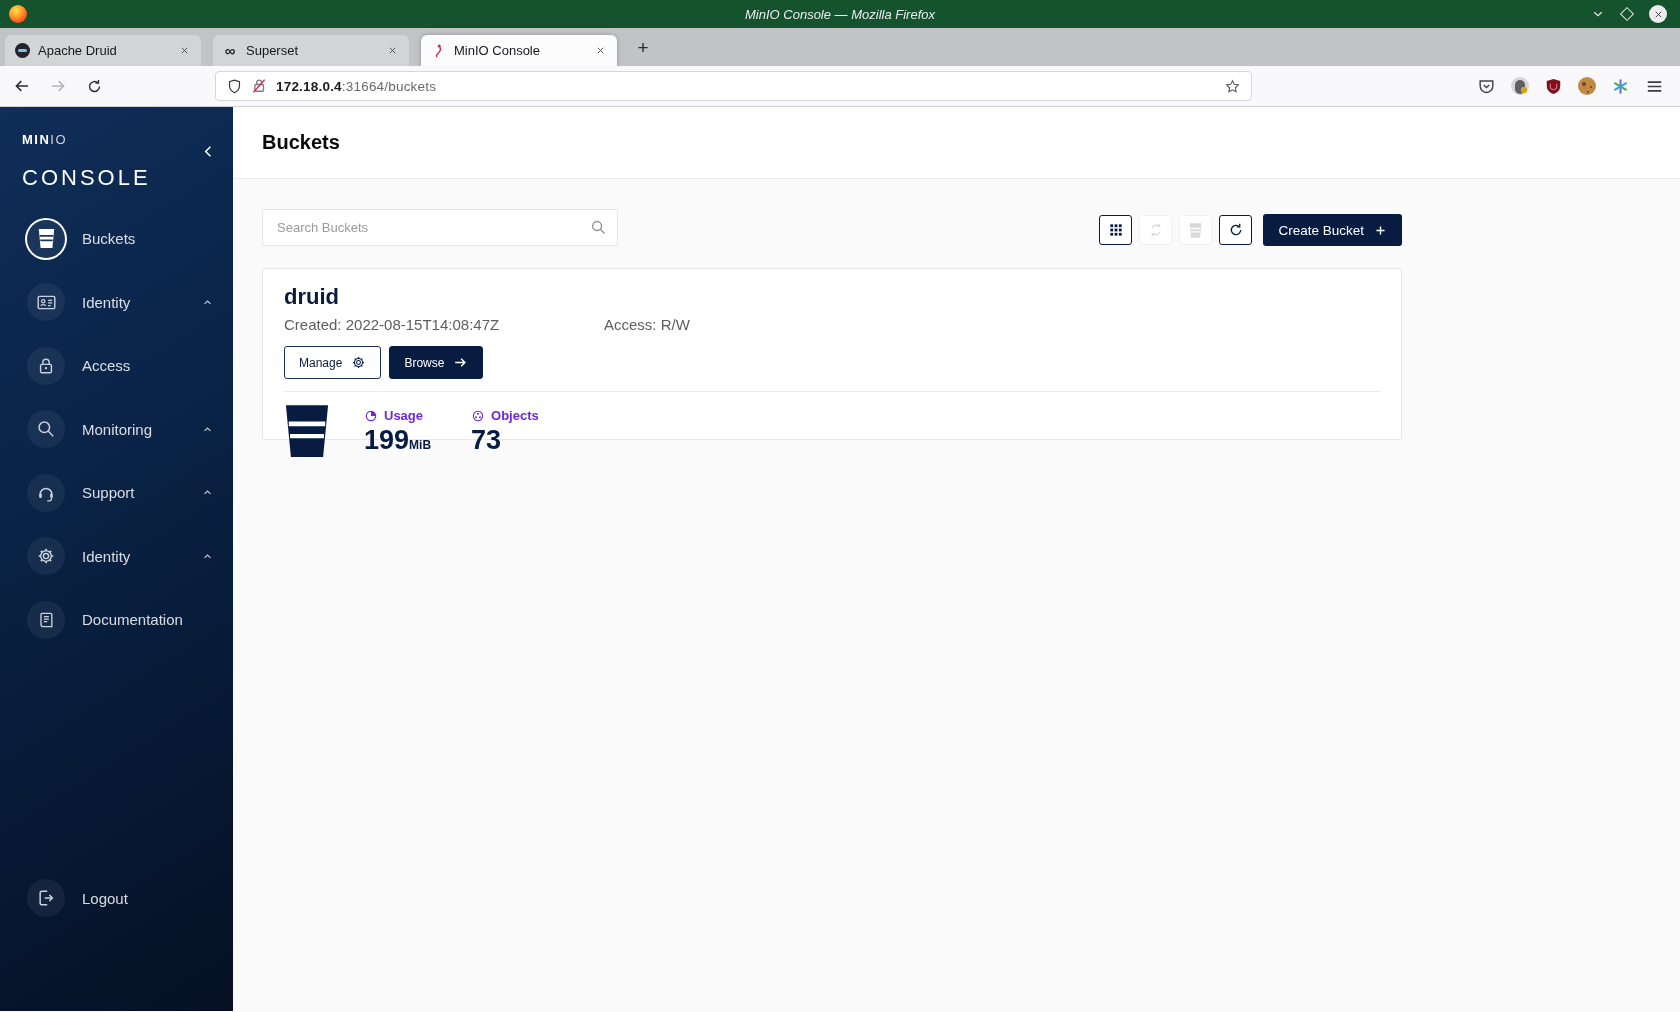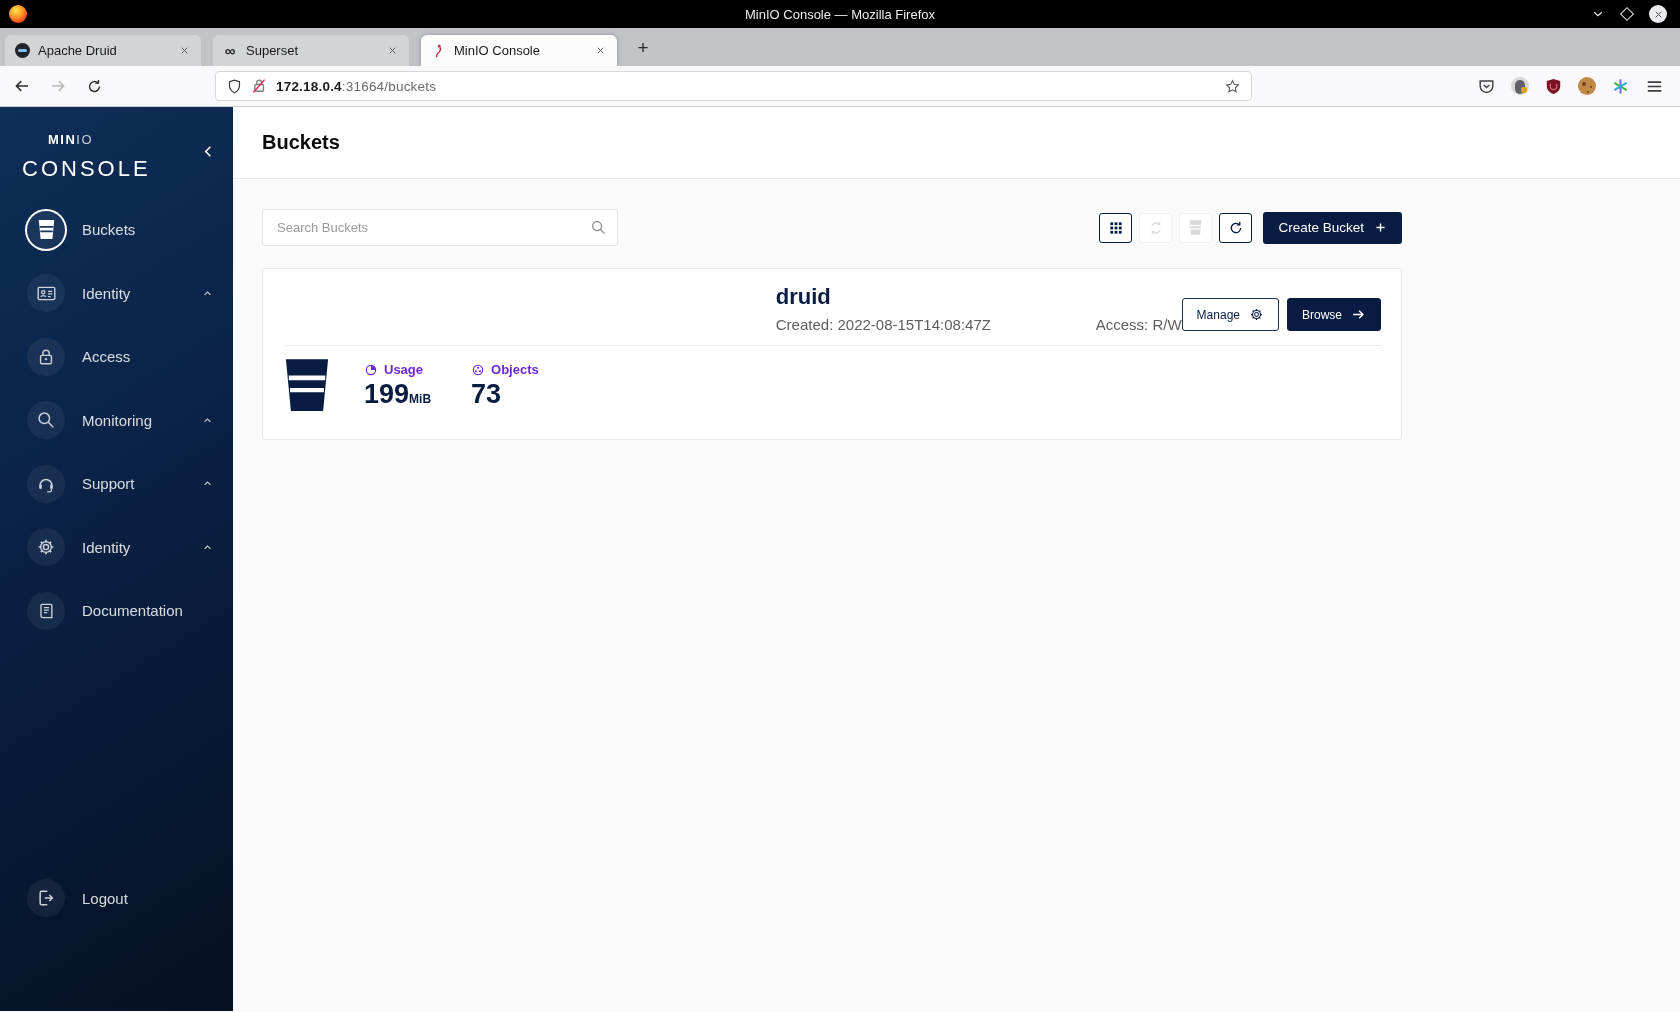--- a/index.html
+++ b/index.html
@@ -5,21 +5,21 @@
   * { box-sizing: border-box; }
   html,body { margin:0; padding:0; }
   body {
     width:1680px; height:1012px; overflow:hidden;
     font-family:"Liberation Sans", sans-serif;
     background:#fafafa;
   }
   svg { display:block; }
 
   
-  .titlebar { height:28px; background:#000000; display:flex; align-items:center; position:relative; }
+  .titlebar { height:28px; background:#14532d; display:flex; align-items:center; position:relative;font-style:italic; }
   .ff-logo { width:18px; height:18px; margin-left:9px; border-radius:50%;
     background:radial-gradient(circle at 38% 30%, #ffe14d 0%, #ff9e2c 38%, #ff4e1f 72%, #e0216a 100%); }
   .win-title { position:absolute; left:0; right:0; text-align:center; color:#ececf0; font-size:13px; pointer-events:none; }
   .win-controls { margin-left:auto; display:flex; align-items:center; gap:17px; margin-right:13px; z-index:2; }
   .wc-diamond { width:10px; height:10px; border:1.6px solid #e8e8ea; transform:rotate(45deg); }
   .wc-close { width:18px; height:18px; border-radius:50%; background:#ececef; display:flex; align-items:center; justify-content:center; }
 
   
   .tabbar { height:38px; background:#c2c3c6; display:flex; align-items:flex-end; padding-left:5px; }
   .tab { width:196px; height:31px; border-radius:6px 6px 0 0; display:flex; align-items:center;
@@ -53,58 +53,58 @@
     box-shadow:7px 3px 0 -1px #6f4320, 4px 8px 0 -1px #6f4320; }
 
   
   .app { display:flex; height:904px; }
 
   
   .sidebar { width:233px; flex-shrink:0; position:relative;
     background:linear-gradient(148deg, #0f2e58 0%, #0a2347 38%, #071a36 68%, #051023 100%); }
   .logo { padding:25px 0 0 22px; color:#fff; }
   .logo-line1 { font-size:13px; letter-spacing:1.5px; }
-  .logo-min { font-weight:bold;margin-left:26px; }
+  .logo-min { font-weight:bold; }
   .logo-io { font-weight:normal; color:#cdd4dd; }
-  .logo-console { font-size:22px; font-weight:300; letter-spacing:3px; margin-top:9px; }
+  .logo-console { font-size:22px; font-weight:300; letter-spacing:3px; margin-top:18px; }
   .collapse-btn { position:absolute; top:34px; right:15px; width:20px; height:20px; display:flex; align-items:center; justify-content:center; color:#fff; }
 
   .nav-list { margin-top:16px; }
   .nav-item { height:63.5px; display:flex; align-items:center; padding-left:27px; position:relative; cursor:pointer; }
   .icon-circle { width:38px; height:38px; border-radius:50%; background:rgba(255,255,255,.06);
     display:flex; align-items:center; justify-content:center; color:#c9d1dc; flex-shrink:0; }
   .nav-item.active .icon-circle { box-shadow:0 0 0 2px #fff; color:#fff; }
   .nav-label { margin-left:17px; font-size:15px; color:rgba(255,255,255,.84); }
   .nav-chevron { position:absolute; right:19px; color:rgba(255,255,255,.75); }
   .logout-item { position:absolute; bottom:83px; left:0; right:0; height:60px; display:flex; align-items:center; padding-left:27px; cursor:pointer; }
 
   
   .main { flex:1; background:#fafafa; display:flex; flex-direction:column; }
   .page-header { height:72px; background:#fff; border-bottom:1px solid #e9e9ea; display:flex; align-items:center; padding-left:29px; flex-shrink:0; }
   .page-title { font-size:20px; font-weight:bold; color:#0a0a0c; }
 
   .content { width:1140px; margin:30px 0 0 29px; }
-  .actions { display:flex; justify-content:space-between; align-items:center; }
+  .actions { display:flex; justify-content:space-between; align-items:flex-end; }
   .searchbox { position:relative; width:356px; }
   .searchbox input { width:100%; height:37px; border:1px solid #e5e5e5; border-radius:3px;
     padding:0 38px 0 14px; font-size:13px; color:#333; font-family:"Liberation Sans", sans-serif; outline:none; }
   .searchbox input::placeholder { color:#9a9a9a; }
   .search-ico { position:absolute; right:11px; top:10px; color:#8b8b8b; }
 
   .btn-group { display:flex; align-items:center; gap:7px; }
   .iconbtn { width:33px; height:30px; border-radius:3px; background:#fff; display:flex; align-items:center; justify-content:center; }
   .iconbtn.enabled { border:1px solid #081C42; color:#081C42; }
   .iconbtn.disabled { border:1px solid #f1f1f1; color:#d9d9d9; }
   .create-btn { height:32px; background:#081C42; color:#fff; border-radius:3px; display:flex; align-items:center;
     padding:8px 15px; font-size:13.5px; margin-left:4px; cursor:pointer; }
   .create-btn .plus { margin-left:10px; display:flex; }
 
   
   .card { margin-top:22px; height:172px; background:#fff; border:1px solid #e7e7e7; border-radius:3px; padding:16px 20px 0 21px; }
-  .card-top { display:flex; justify-content:flex-end; }
+  .card-top { display:flex; justify-content:space-between;flex-direction:column; }
   .bucket-name { font-size:22px; font-weight:bold; color:#081C42; line-height:1.1; }
   .meta { display:flex; margin-top:7px; font-size:15px; color:#5e5e5e; }
   .meta-created { width:320px; }
   .card-btns { display:flex; gap:8px; margin-top:13px; }
   .btn-outline { height:33px; display:flex; align-items:center; padding:0 14px; border:1px solid #1d3157;
     border-radius:3px; background:#fff; color:#081C42; font-size:12px; cursor:pointer; }
   .btn-filled { height:33px; display:flex; align-items:center; padding:0 14px; border:1px solid #081C42;
     border-radius:3px; background:#081C42; color:#fff; font-size:12px; cursor:pointer; }
   .btn-outline .bicon, .btn-filled .bicon { margin-left:9px; display:flex; }
   .divider { border-top:1px solid #ebebeb; margin-top:12px; }

